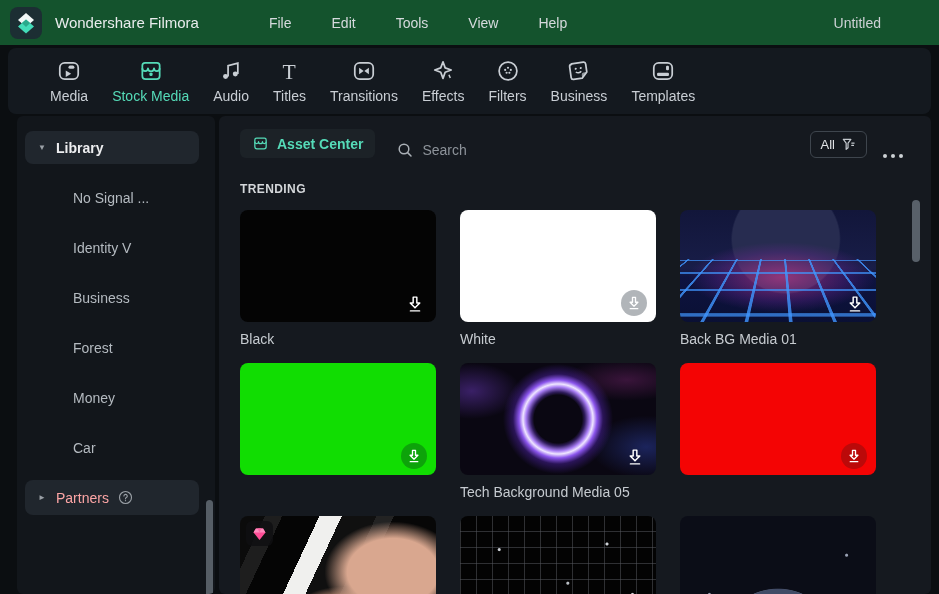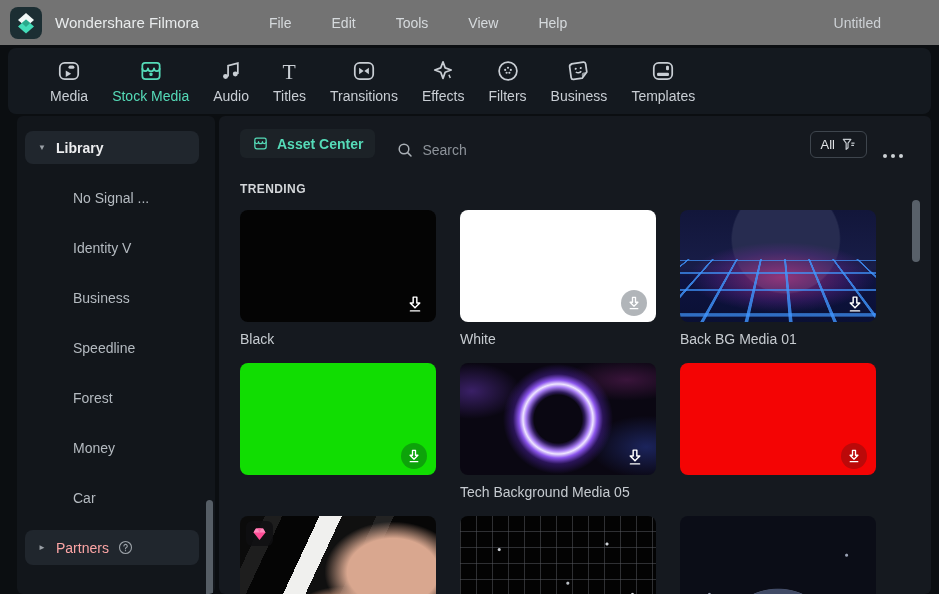--- a/index.html
+++ b/index.html
@@ -6,21 +6,21 @@
   html,body { width:939px; height:594px; overflow:hidden; }
   body {
     background:#0b0e11;
     font-family:"Liberation Sans","DejaVu Sans",sans-serif;
     color:#e9ecee;
     -webkit-font-smoothing:antialiased;
   }
   svg { display:block; }
 
   
-  .titlebar { height:45px; display:flex; align-items:center; padding:0 0 0 10px; background:#737373; }
+  .titlebar { height:45px; display:flex; align-items:center; padding:0 0 0 10px; background:#14532d; }
   .logo { width:32px; height:32px; border-radius:8px; background:#1c2e33; display:flex; align-items:center; justify-content:center; }
   .app-name { margin-left:13px; font-size:15px; color:#e9eced; }
   .menubar { display:flex; margin-left:50px; }
   .menu-item { font-size:14px; color:#d6dadd; padding:6px 20px; cursor:default; }
   .project-name { margin-left:auto; margin-right:58px; font-size:14px; color:#cdd1d5; }
 
   
   .toolbar { height:66px; margin:3px 8px 0 8px; background:#14191f; border-radius:8px; display:flex; align-items:center; padding-left:30px; }
   .tab { display:flex; flex-direction:column; align-items:center; gap:4px; padding:0 12px; color:#c9ced4; cursor:default; }
   .tab .tab-icon { width:26px; height:26px; color:#c9ced4; }
@@ -257,21 +257,20 @@
 
   <div class="sidebar">
     <div class="side-section library">
       <span class="caret">▼</span>
       <span class="section-label">Library</span>
     </div>
     <div class="side-items">
       <div class="side-item">No Signal ...</div>
       <div class="side-item">Identity V</div>
       <div class="side-item">Business</div>
-      <div class="side-item">Speedline</div>
       <div class="side-item">Forest</div>
       <div class="side-item">Money</div>
       <div class="side-item">Car</div>
     </div>
     <div class="side-section partners">
       <span class="caret">►</span>
       <span class="section-label">Partners</span>
       <span class="help-badge">
         <svg viewBox="0 0 16 16" fill="none" stroke="currentColor" stroke-width="1.2">
           <circle cx="8" cy="8" r="6.4"></circle>

